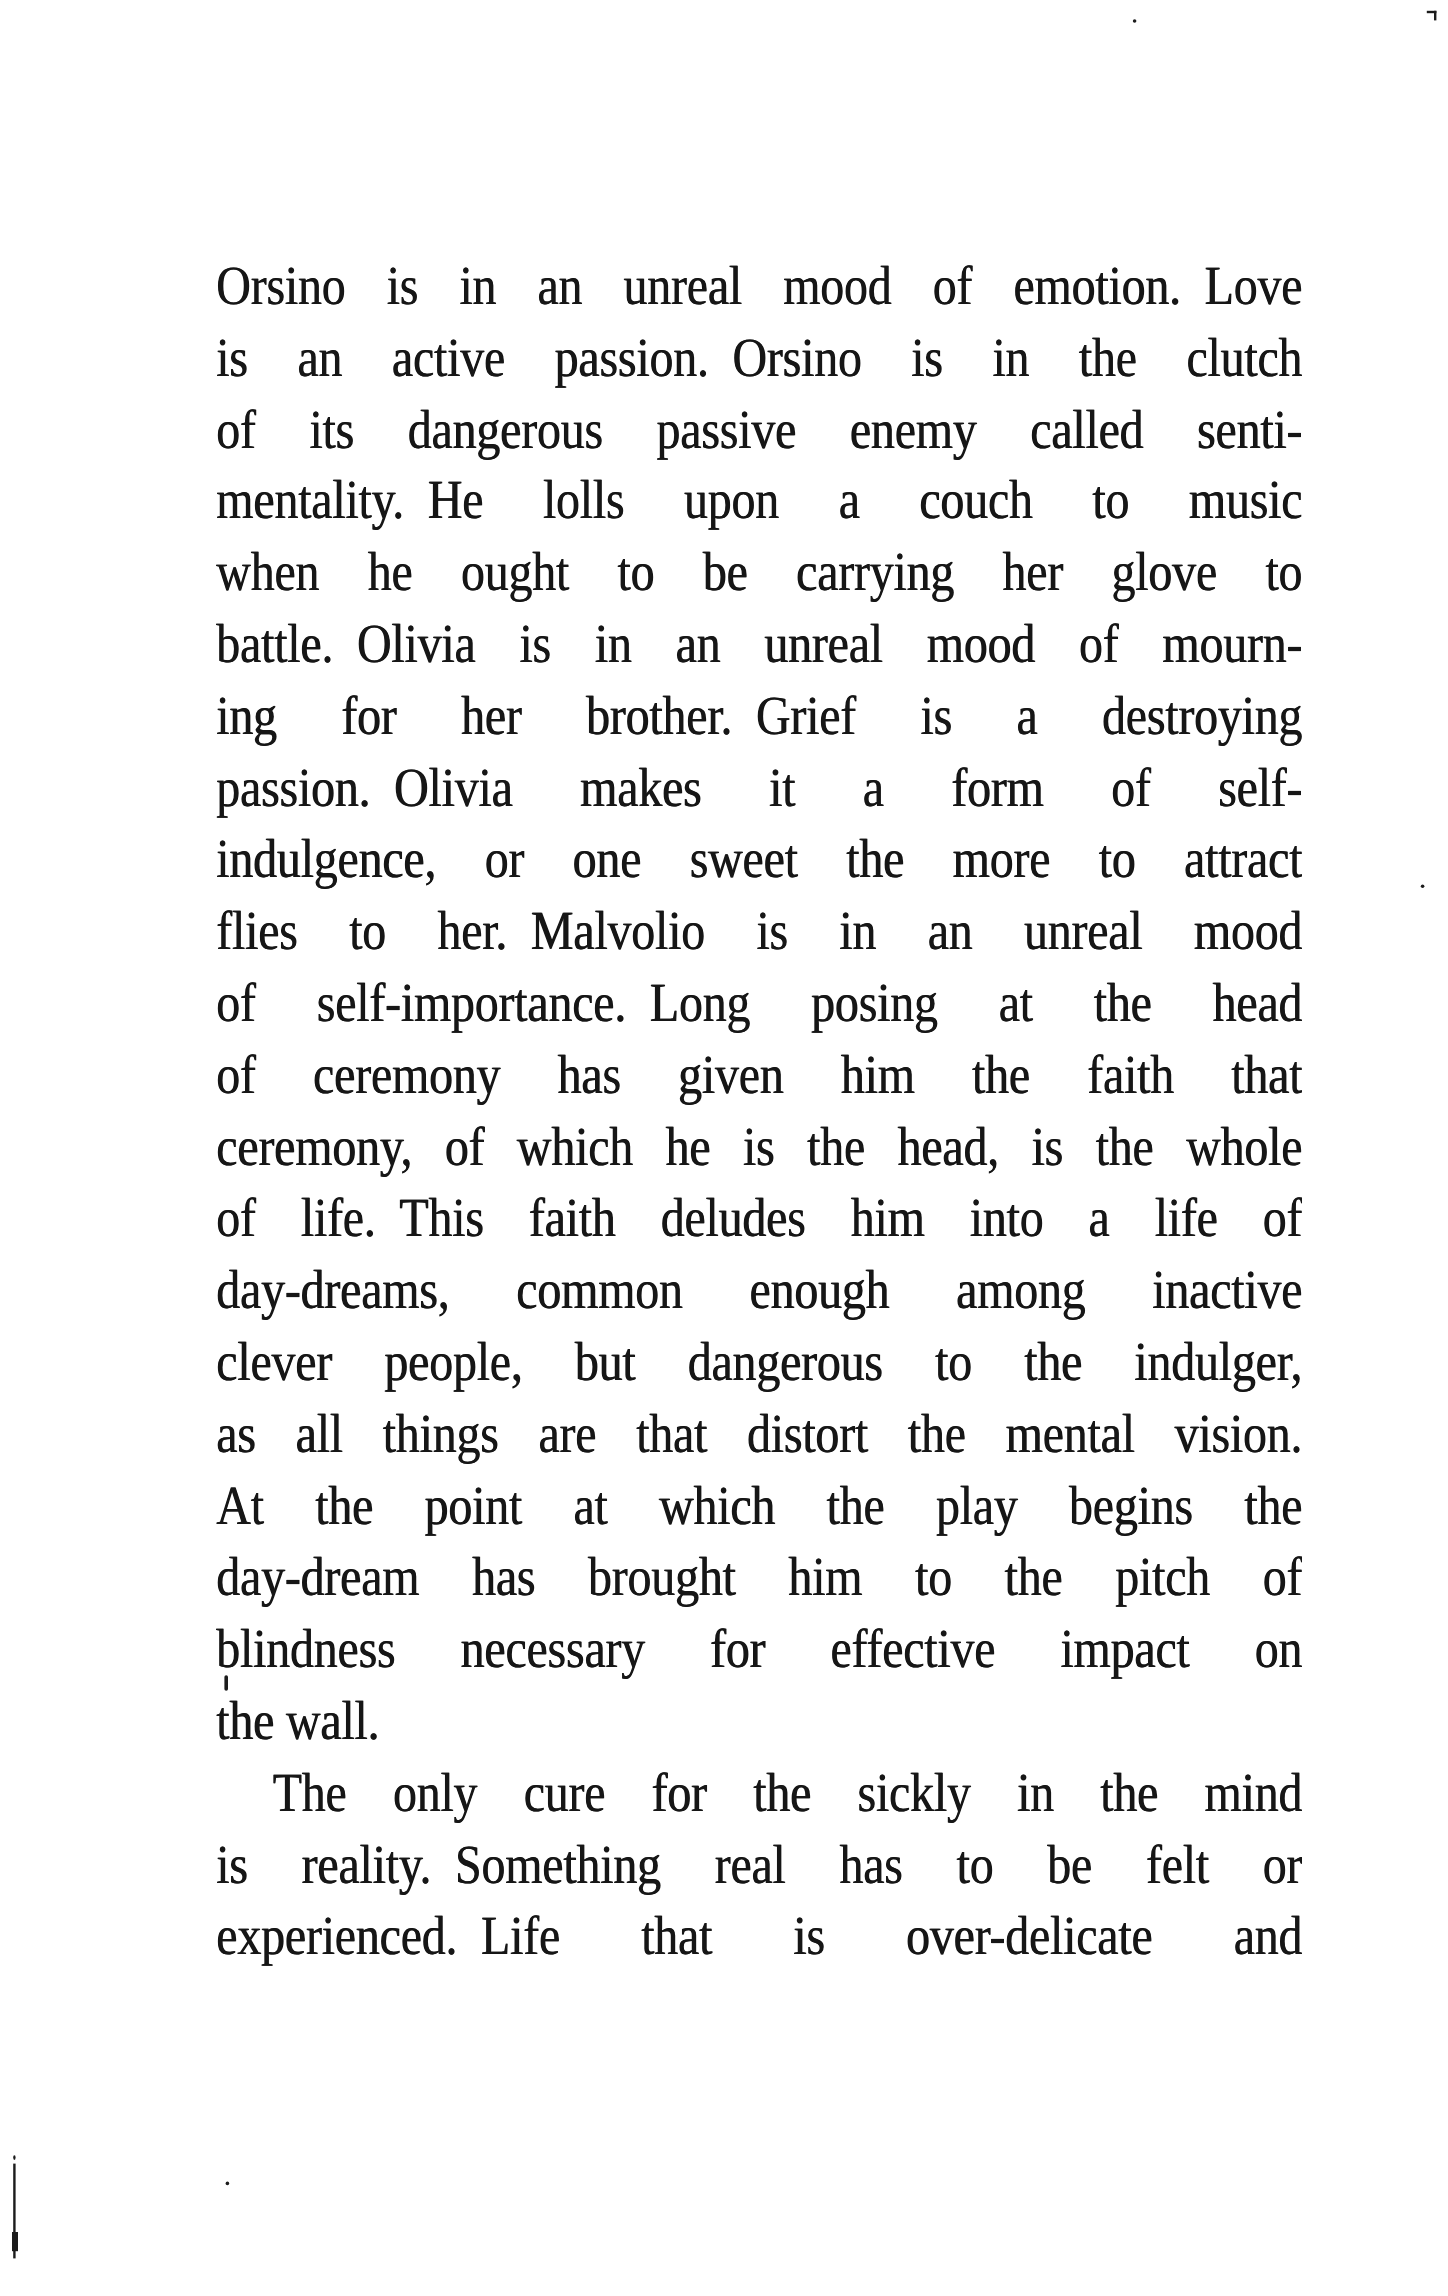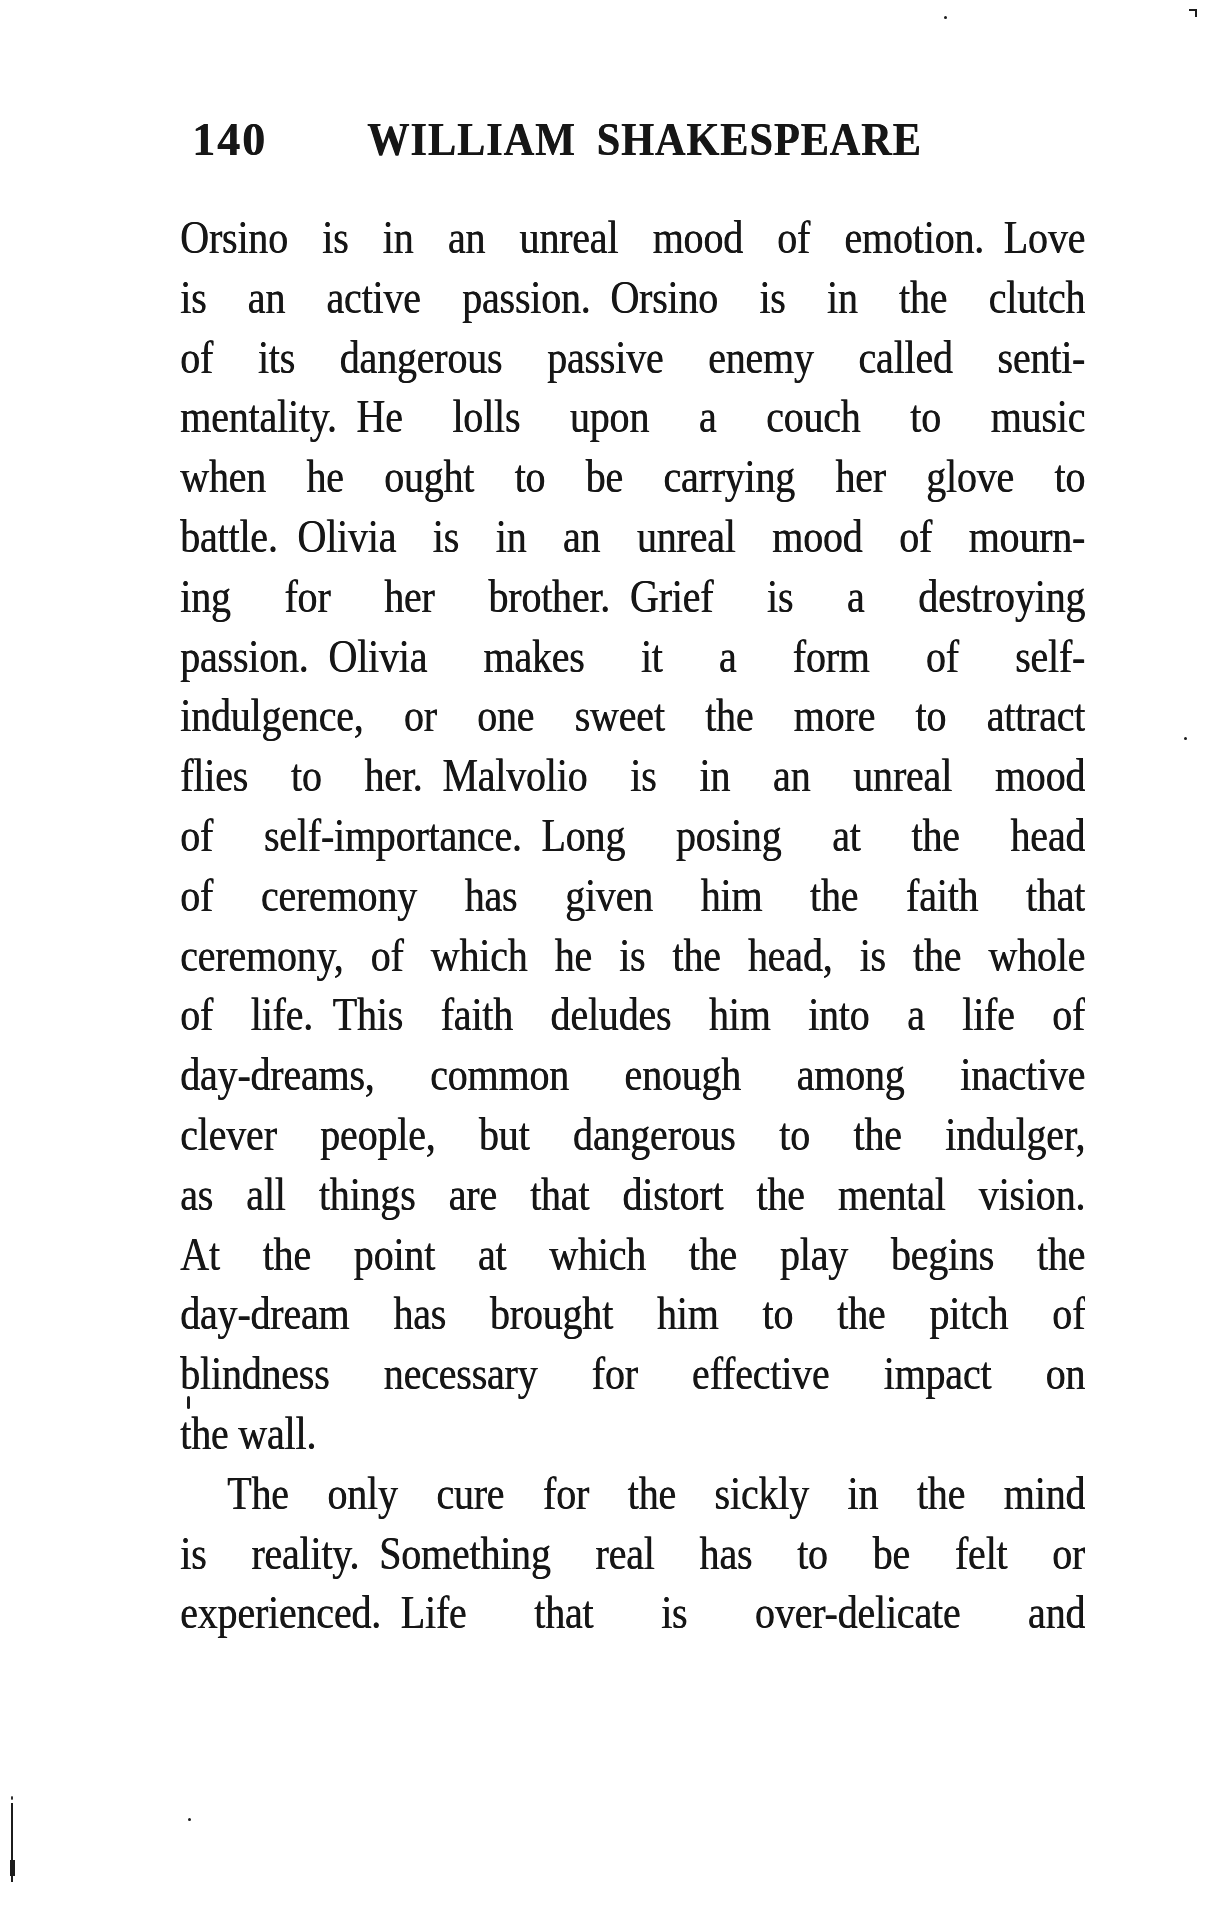--- a/index.html
+++ b/index.html
@@ -94,26 +94,20 @@
     position: absolute;
     background: #1c1c1c;
   }
   .round { border-radius: 50%; }
 </style>
 </head>
 <body>
 
 <div class="page">
 
-  <header class="running-head">
-    <span class="folio">140</span>
-    <div class="head-center">
-      <span class="head-title">WILLIAM SHAKESPEARE</span>
-    </div>
-  </header>
 
   <main class="text-block">
     <div class="line">Orsino is in an unreal mood of emotion. Love</div>
     <div class="line">is an active passion. Orsino is in the clutch</div>
     <div class="line">of its dangerous passive enemy called senti-</div>
     <div class="line">mentality. He lolls upon a couch to music</div>
     <div class="line">when he ought to be carrying her glove to</div>
     <div class="line">battle. Olivia is in an unreal mood of mourn-</div>
     <div class="line">ing for her brother. Grief is a destroying</div>
     <div class="line">passion. Olivia makes it a form of self-</div>

